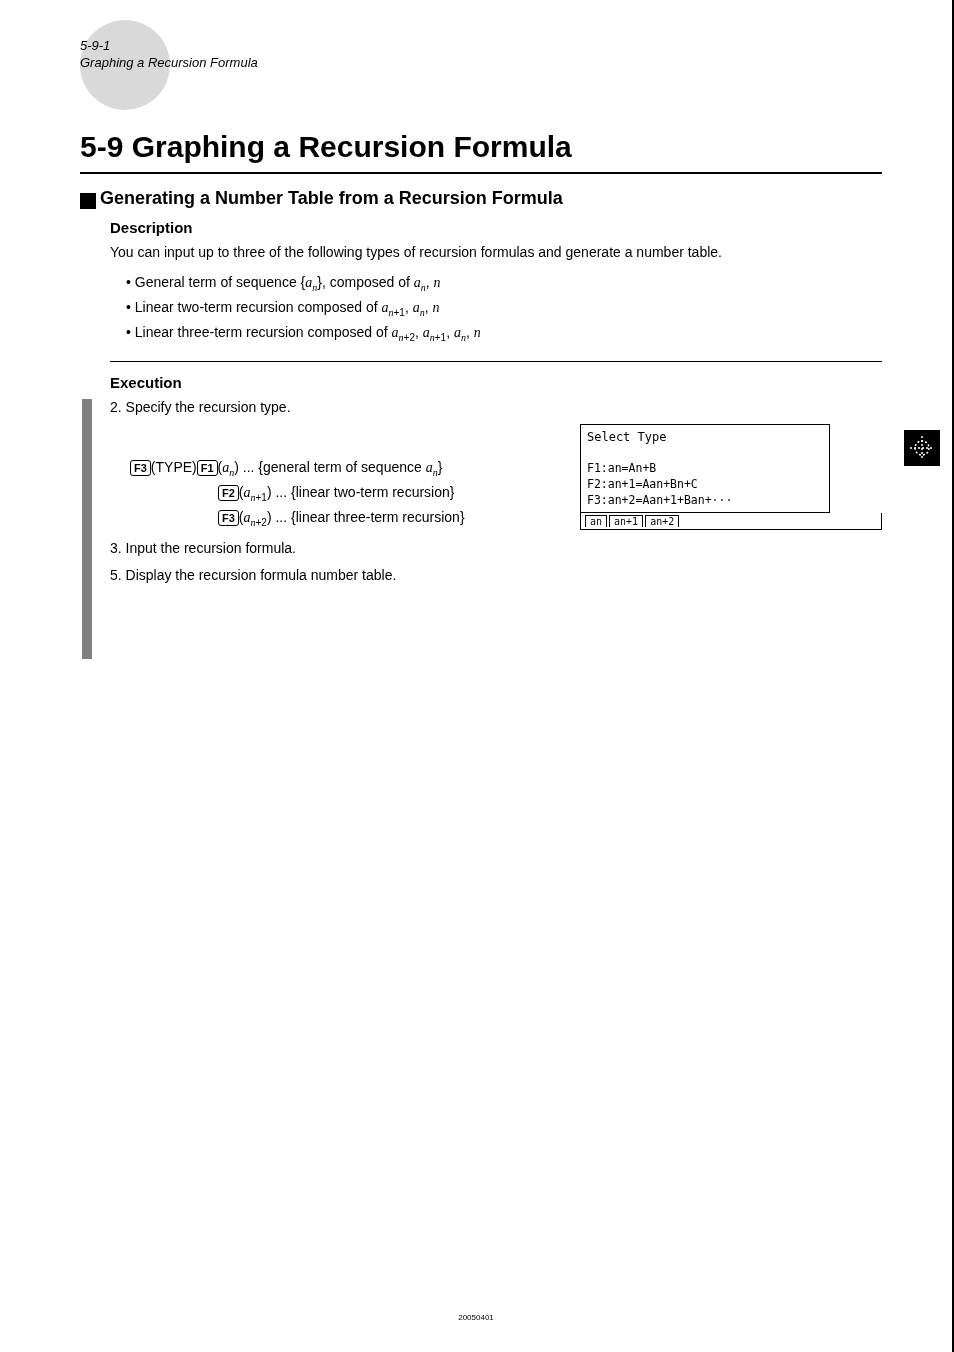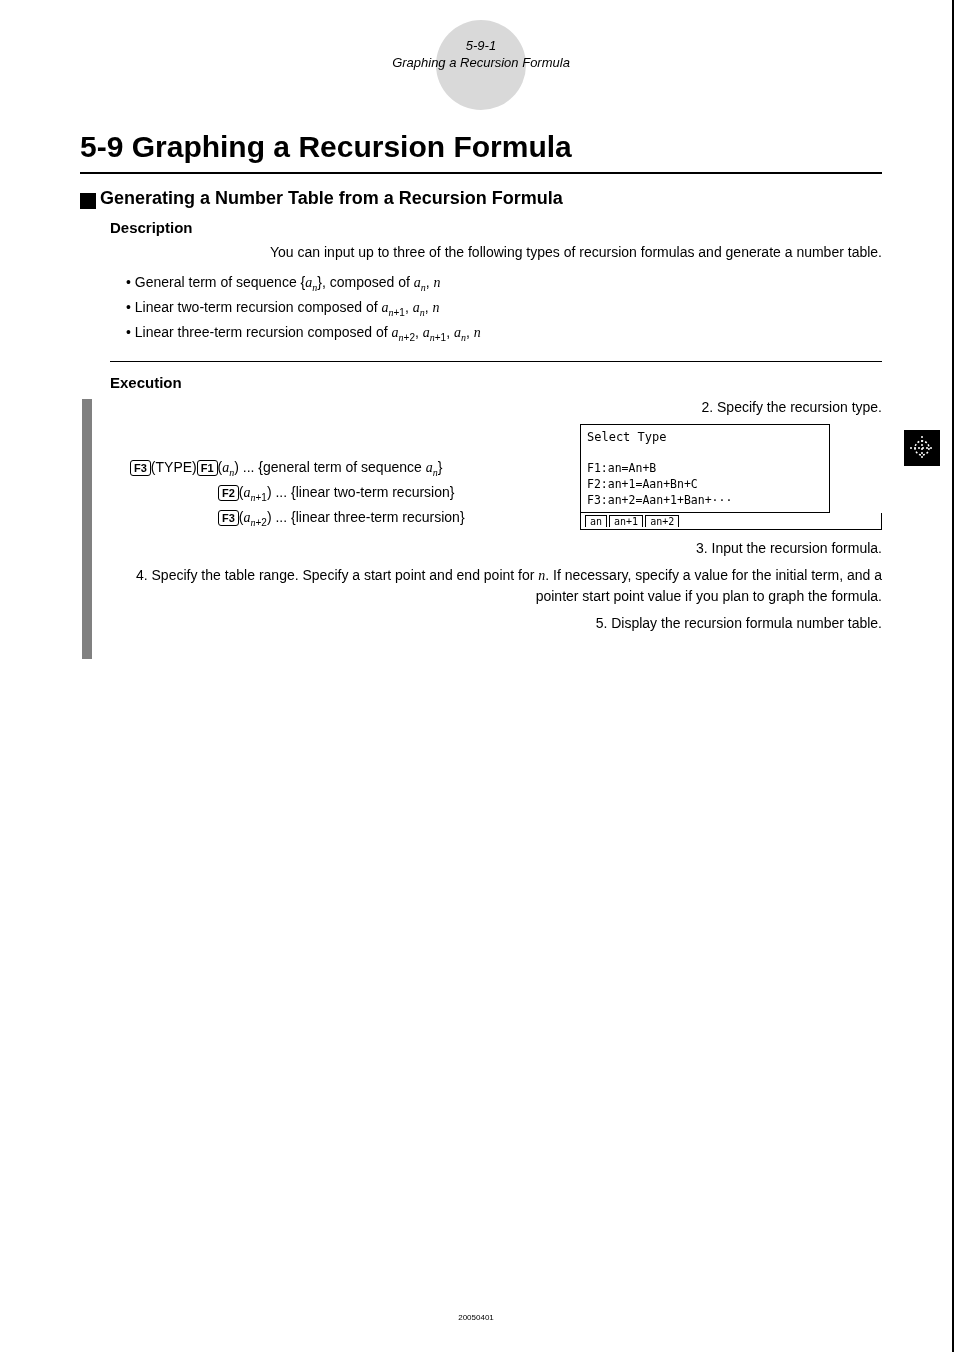--- a/index.html
+++ b/index.html
@@ -16,21 +16,21 @@
     }
     .page {
       padding: 30px 70px 40px 80px;
       border-right: 2px solid #000;
       min-height: 1352px;
       position: relative;
     }
     .header-badge {
       display: flex;
       flex-direction: column;
-      align-items: center;
+      align-items: flex-start;
       margin-bottom: 30px;
       position: relative;
     }
     .circle {
       width: 90px;
       height: 90px;
       border-radius: 50%;
       background: #d9d9d9;
       position: absolute;
       top: -10px;
@@ -79,21 +79,20 @@
     }
     h3 {
       font-size: 15px;
       font-weight: bold;
       margin-bottom: 6px;
     }
     p {
       font-size: 14px;
       line-height: 1.5;
       margin-bottom: 8px;
-      text-align: right;
     }
     ul {
       list-style: none;
       margin-left: 16px;
       margin-bottom: 14px;
     }
     ul li {
       font-size: 14px;
       line-height: 1.6;
     }
@@ -296,22 +295,19 @@
             </div>
             <div class="screen-bottom">
               <div class="screen-tab">an</div>
               <div class="screen-tab">an+1</div>
               <div class="screen-tab">an+2</div>
             </div>
           </div>
         </div>
 
         <p class="step" style="margin-top:8px;">3. Input the recursion formula.</p>
-        <p class="step">
-          <span>4. Specify the table range. Specify a start point and end point for </span><span class="ital">n</span><span>. If necessary, specify a value for the initial term, and a pointer start point value if you plan to graph the formula.</span>
-        </p>
         <p class="step">5. Display the recursion formula number table.</p>
       </div>
     </div>
   </div>
 
   <div class="footer-num">20050401</div>
 </div>
 
 </body></html>

